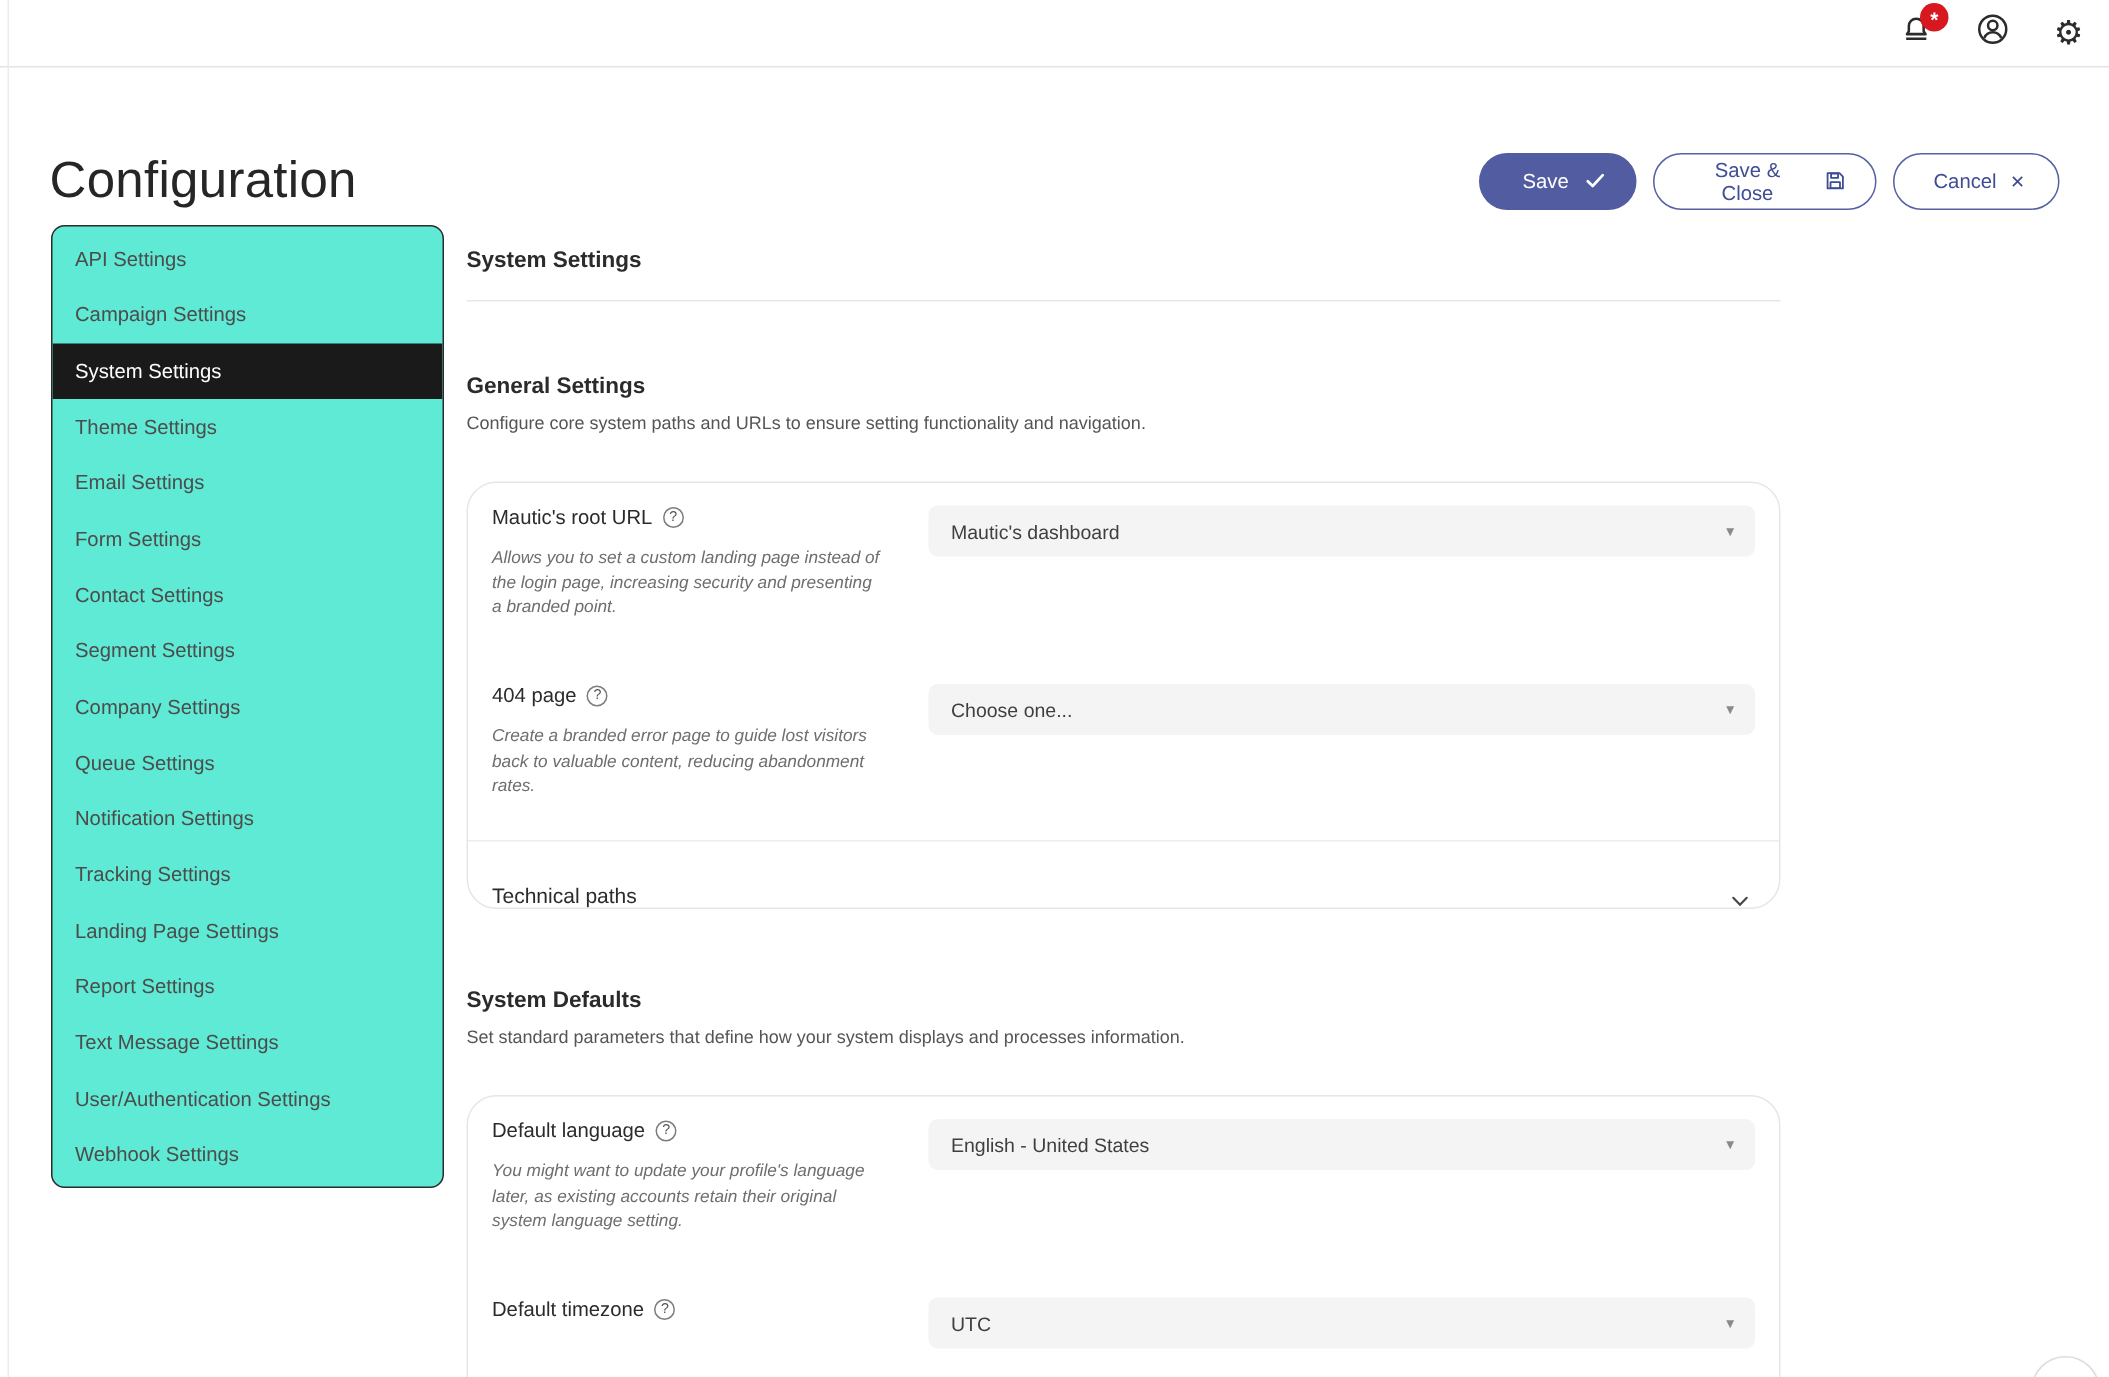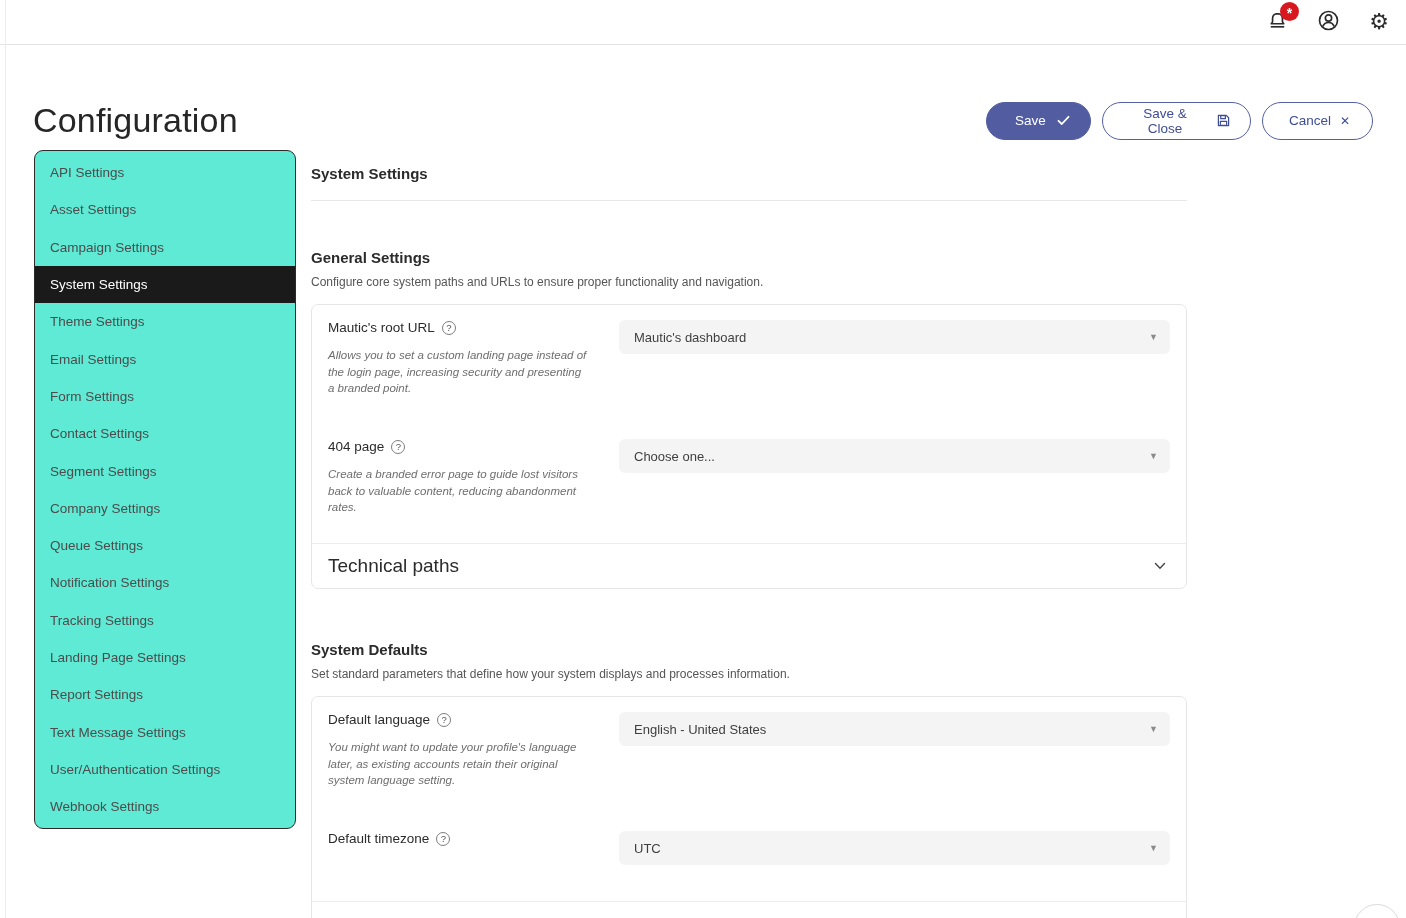--- a/index.html
+++ b/index.html
@@ -66,21 +66,21 @@
 
   
   .main { position: absolute; left: 311px; top: 165px; width: 876px; }
   .page-section-title { font-size: 15px; font-weight: 700; color: #2b2b2b; }
   .hr { height: 1px; background: #e7e7e7; margin-top: 18px; }
 
   .group-heading { font-size: 15px; font-weight: 700; color: #2b2b2b; margin-top: 48px; }
   .group-desc { font-size: 12px; color: #555; margin-top: 9px; }
 
   .card {
-    margin-top: 15px; border: 1px solid #e6e6e6; border-radius: 7px;
+    margin-top: 32px; border: 1px solid #e6e6e6; border-radius: 20px;
     background: #fff; overflow: hidden;
   }
   .field-row { display: flex; align-items: flex-start; padding: 15px 16px 27px 16px; }
   .label-col { width: 291px; flex: none; }
   .label-line { display: flex; align-items: center; gap: 7px; font-size: 13.5px; color: #2b2b2b; }
   .help-icon {
     width: 14px; height: 14px; border: 1px solid #7d7d7d; border-radius: 50%;
     font-size: 9.5px; color: #555; display: flex; align-items: center; justify-content: center;
     cursor: pointer; flex: none;
   }
@@ -91,22 +91,22 @@
     height: 34px; background: #f4f4f4; border-radius: 6px;
     display: flex; align-items: center; padding: 0 30px 0 15px;
     font-size: 13px; color: #3f3f3f; position: relative; cursor: pointer;
   }
   .select .arrow {
     position: absolute; right: 12px; top: 50%; transform: translateY(-50%);
     font-size: 9px; color: #8a8a8a;
   }
   .panel-row {
     border-top: 1px solid #ececec; height: 45px;
-    display: flex; align-items: center; justify-content: space-between;
-    padding: 0 20px 0 16px; font-size: 19px; color: #2b2b2b; cursor: pointer;
+    display: flex; align-items: flex-end; justify-content: space-between;
+    padding: 0 20px 0 16px; font-size: 14px; color: #2b2b2b; cursor: pointer;
   }
   .chev { display: block; }
 
   
   .fab {
     position: absolute; left: 1354px; top: 904px; width: 46px; height: 46px;
     border-radius: 50%; background: #fff; border: 1px solid #dcdcdc;
     box-shadow: 0 1px 3px rgba(0,0,0,0.06);
   }
 </style>
@@ -166,21 +166,20 @@
     </button>
     <button class="btn btn-cancel">
       <span>Cancel</span>
       <span class="mini">✕</span>
     </button>
   </div>
 </div>
 
 <div class="settings-nav">
   <div class="nav-item">API Settings</div>
-  <div class="nav-item">Asset Settings</div>
   <div class="nav-item">Campaign Settings</div>
   <div class="nav-item active">System Settings</div>
   <div class="nav-item">Theme Settings</div>
   <div class="nav-item">Email Settings</div>
   <div class="nav-item">Form Settings</div>
   <div class="nav-item">Contact Settings</div>
   <div class="nav-item">Segment Settings</div>
   <div class="nav-item">Company Settings</div>
   <div class="nav-item">Queue Settings</div>
   <div class="nav-item">Notification Settings</div>
@@ -191,21 +190,21 @@
   <div class="nav-item">User/Authentication Settings</div>
   <div class="nav-item">Webhook Settings</div>
 </div>
 
 <div class="main">
 
   <div class="page-section-title">System Settings</div>
   <div class="hr"></div>
 
   <div class="group-heading">General Settings</div>
-  <div class="group-desc">Configure core system paths and URLs to ensure proper functionality and navigation.</div>
+  <div class="group-desc">Configure core system paths and URLs to ensure setting functionality and navigation.</div>
 
   <div class="card">
     <div class="field-row">
       <div class="label-col">
         <div class="label-line">
           <span>Mautic's root URL</span>
           <span class="help-icon">?</span>
         </div>
         <div class="help-text">Allows you to set a custom landing page instead of the login page, increasing security and presenting a branded point.</div>
       </div>

